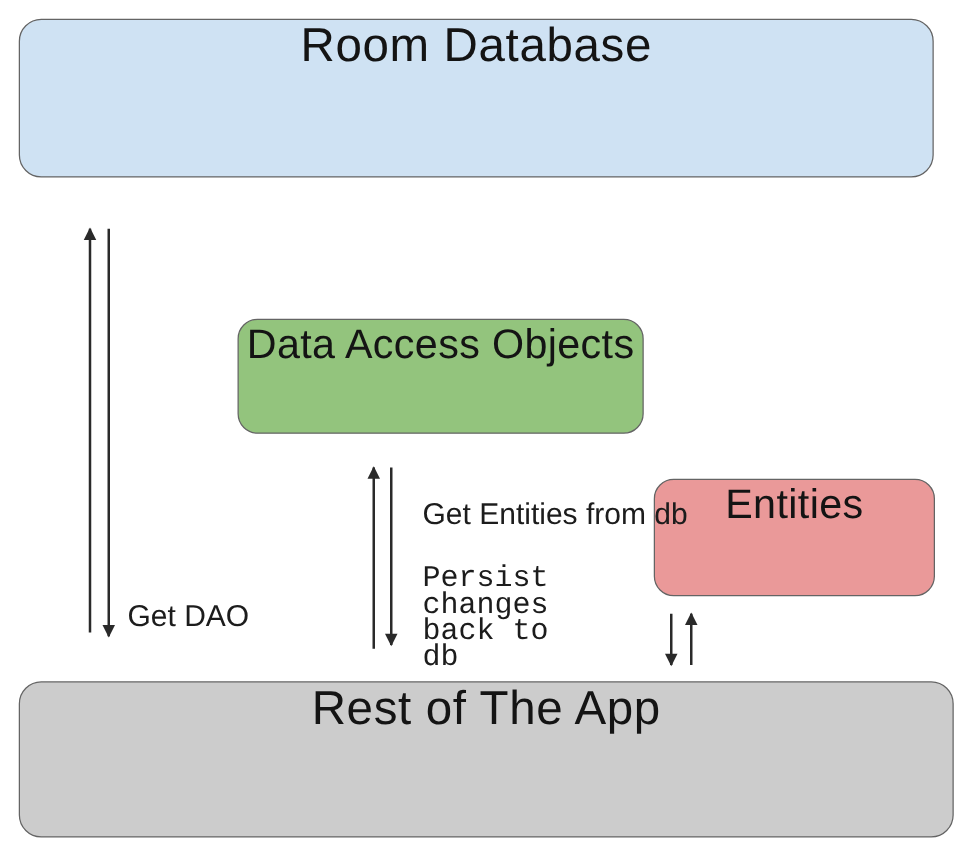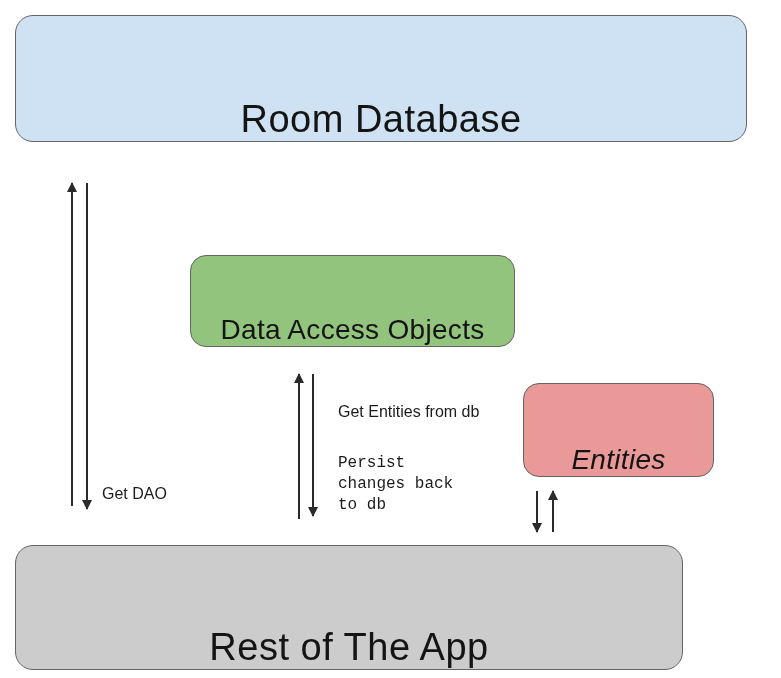--- a/index.html
+++ b/index.html
@@ -6,50 +6,50 @@
   .canvas {
     position:relative;
     width:781px; height:678px;
     background:#ffffff;
     font-family:"Liberation Sans", sans-serif;
     color:#111;
     overflow:hidden;
   }
   .node {
     position:absolute;
-    display:flex; align-items:flex-end; justify-content:center;
+    display:flex; align-items:flex-start; justify-content:center;
     border:1.6px solid #646464;
     border-radius:18px;
     box-sizing:border-box;
     text-align:center;
     color:#141414;
   }
   .node-big   { font-size:38px; letter-spacing:0.5px; }
-  .node-small { font-size:28px; letter-spacing:0.3px; }
+  .node-small { font-size:33px; letter-spacing:0.3px; }
 
   #node-room-database { left:15px;  top:15px;  width:732px; height:127px; }
   #node-dao           { left:190px; top:255px; width:325px; height:92px; border-radius:16px; }
-  #node-entities      { left:523px; top:383px; width:191px; height:94px; border-radius:16px;font-style:italic; }
-  #node-rest-of-app   { left:15px;  top:545px; width:668px; height:125px; }
+  #node-entities      { left:523px; top:383px; width:225px; height:94px; border-radius:16px; }
+  #node-rest-of-app   { left:15px;  top:545px; width:748px; height:125px; }
 
   .vline { position:absolute; width:2px; background:#2a2a2a; }
   .head  { position:absolute; width:0; height:0; left:50%; transform:translateX(-50%); }
   .head.up   { top:-1px;    border-left:5px solid transparent; border-right:5px solid transparent; border-bottom:10px solid #2a2a2a; }
   .head.down { bottom:-1px; border-left:5px solid transparent; border-right:5px solid transparent; border-top:10px solid #2a2a2a; }
 
   #arrow-get-dao-up        { left:71px;  top:183px; height:323px; }
   #arrow-get-dao-down      { left:86px;  top:183px; height:326px; }
   #arrow-dao-app-up        { left:298px; top:374px; height:145px; }
   #arrow-dao-app-down      { left:312px; top:374px; height:142px; }
   #arrow-entities-app-down { left:536px; top:491px; height:41px; }
   #arrow-entities-app-up   { left:552px; top:491px; height:41px; }
 
   .edge-label {
     position:absolute;
-    font-size:16px;
+    font-size:24px;
     line-height:21px;
     color:#1c1c1c;
     white-space:nowrap;
   }
   #label-get-dao      { left:102px; top:483px;text-align:center; }
   #label-get-entities { left:338px; top:401px; }
   #label-persist      { left:338px; top:453px; white-space:normal; width:140px;font-family:Liberation Mono, monospace; }
   #label-get-set      { left:566px; top:501px; }
 </style>
 </head>

